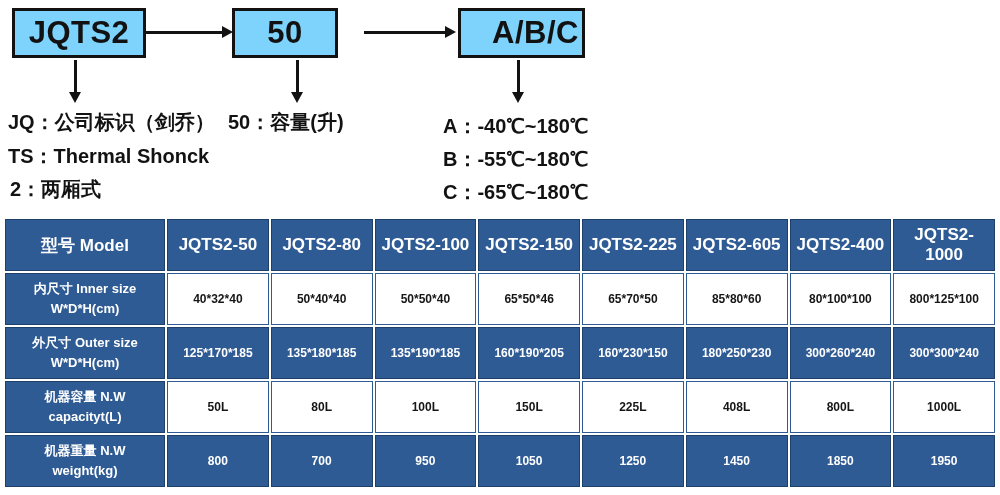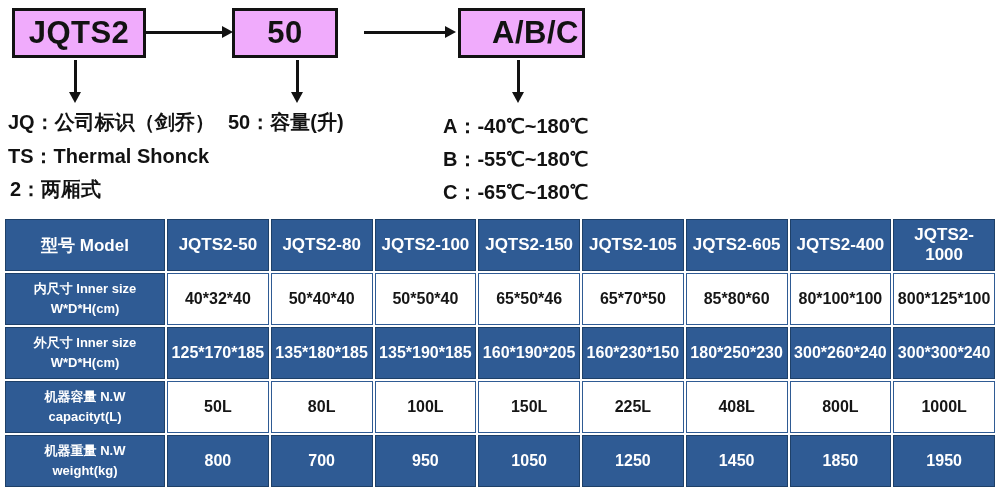--- a/index.html
+++ b/index.html
@@ -16,21 +16,21 @@
     background: #ffffff;
     font-family: "Liberation Sans", sans-serif;
     color: var(--ink);
   }
 
   
   #diagram { position: absolute; top: 0; left: 0; width: 1000px; height: 217px; }
   .fbox {
     position: absolute;
     border: 3px solid #121212;
-    background: #f0abfc;
+    background: #7dd3fc;
     display: flex; align-items: center; justify-content: center;
     font-weight: bold; font-size: 31px; color: #121212;
     letter-spacing: 0.5px;
   }
   .box-1 { left: 12px;  top: 8px; width: 134px; height: 50px; }
   .box-2 { left: 232px; top: 8px; width: 106px; height: 50px; }
   .box-3 { left: 458px; top: 8px; width: 127px; height: 50px; padding-left: 28px; }
 
   .arrow-h {
     position: absolute; height: 3px; background: #121212;
@@ -86,21 +86,21 @@
     padding: 0 2px;
     text-align: center;
     vertical-align: middle;
     font-weight: bold;
     overflow: hidden;
   }
   .cell-blue  { background: var(--table-blue); border-color: var(--table-border); color: #ffffff; }
   .cell-white { background: #ffffff; border-color: var(--table-blue); color: #161616; }
   tr.hdr th { font-size: 17px; }
   th.row-label { font-size: 13px; line-height: 1.55; }
-  td.val { font-size: 16px; text-align: center; }
+  td.val { font-size: 12px; text-align: center; }
 </style>
 </head>
 <body>
 
 <div id="diagram">
   <div class="fbox box-1">JQTS2</div>
   <div class="fbox box-2">50</div>
   <div class="fbox box-3">A/B/C</div>
 
   <div class="arrow-h ah-1"></div>
@@ -131,21 +131,21 @@
         <col>
         <col>
     </colgroup>
     <tbody>
       <tr class="hdr">
         <th class="cell-blue">型号 Model</th>
         <th class="cell-blue">JQTS2-50</th>
         <th class="cell-blue">JQTS2-80</th>
         <th class="cell-blue">JQTS2-100</th>
         <th class="cell-blue">JQTS2-150</th>
-        <th class="cell-blue">JQTS2-105</th>
+        <th class="cell-blue">JQTS2-225</th>
         <th class="cell-blue">JQTS2-605</th>
         <th class="cell-blue">JQTS2-400</th>
         <th class="cell-blue">JQTS2-1000</th>
       </tr>
 
       <tr>
         <th class="cell-blue row-label">
           <div>内尺寸 Inner size</div>
           <div>W*D*H(cm)</div>
         </th>
@@ -154,21 +154,21 @@
         <td class="cell-white val">50*50*40</td>
         <td class="cell-white val">65*50*46</td>
         <td class="cell-white val">65*70*50</td>
         <td class="cell-white val">85*80*60</td>
         <td class="cell-white val">80*100*100</td>
         <td class="cell-white val">800*125*100</td>
       </tr>
 
       <tr>
         <th class="cell-blue row-label">
-          <div>外尺寸 Inner size</div>
+          <div>外尺寸 Outer size</div>
           <div>W*D*H(cm)</div>
         </th>
         <td class="cell-blue val">125*170*185</td>
         <td class="cell-blue val">135*180*185</td>
         <td class="cell-blue val">135*190*185</td>
         <td class="cell-blue val">160*190*205</td>
         <td class="cell-blue val">160*230*150</td>
         <td class="cell-blue val">180*250*230</td>
         <td class="cell-blue val">300*260*240</td>
         <td class="cell-blue val">300*300*240</td>

